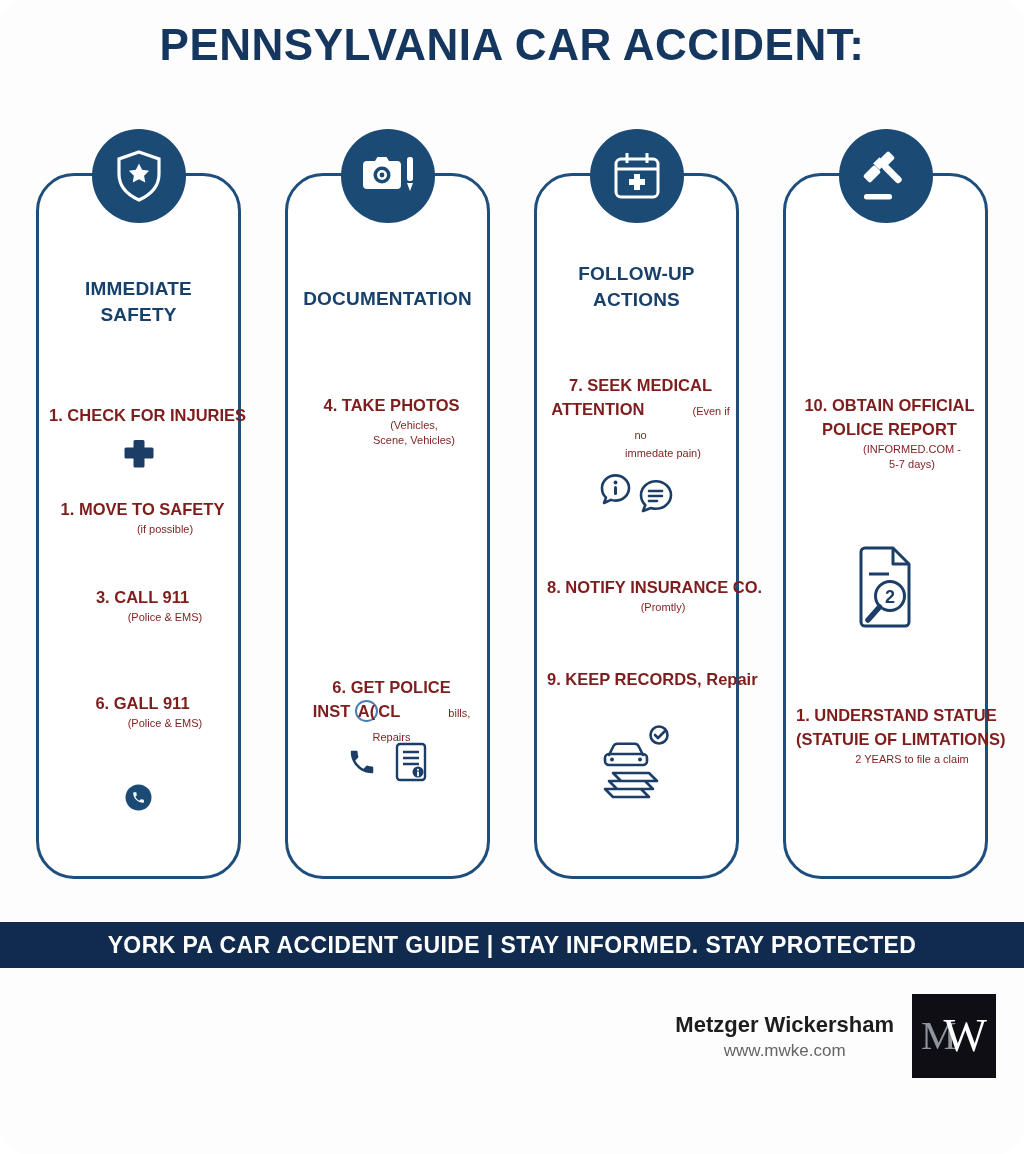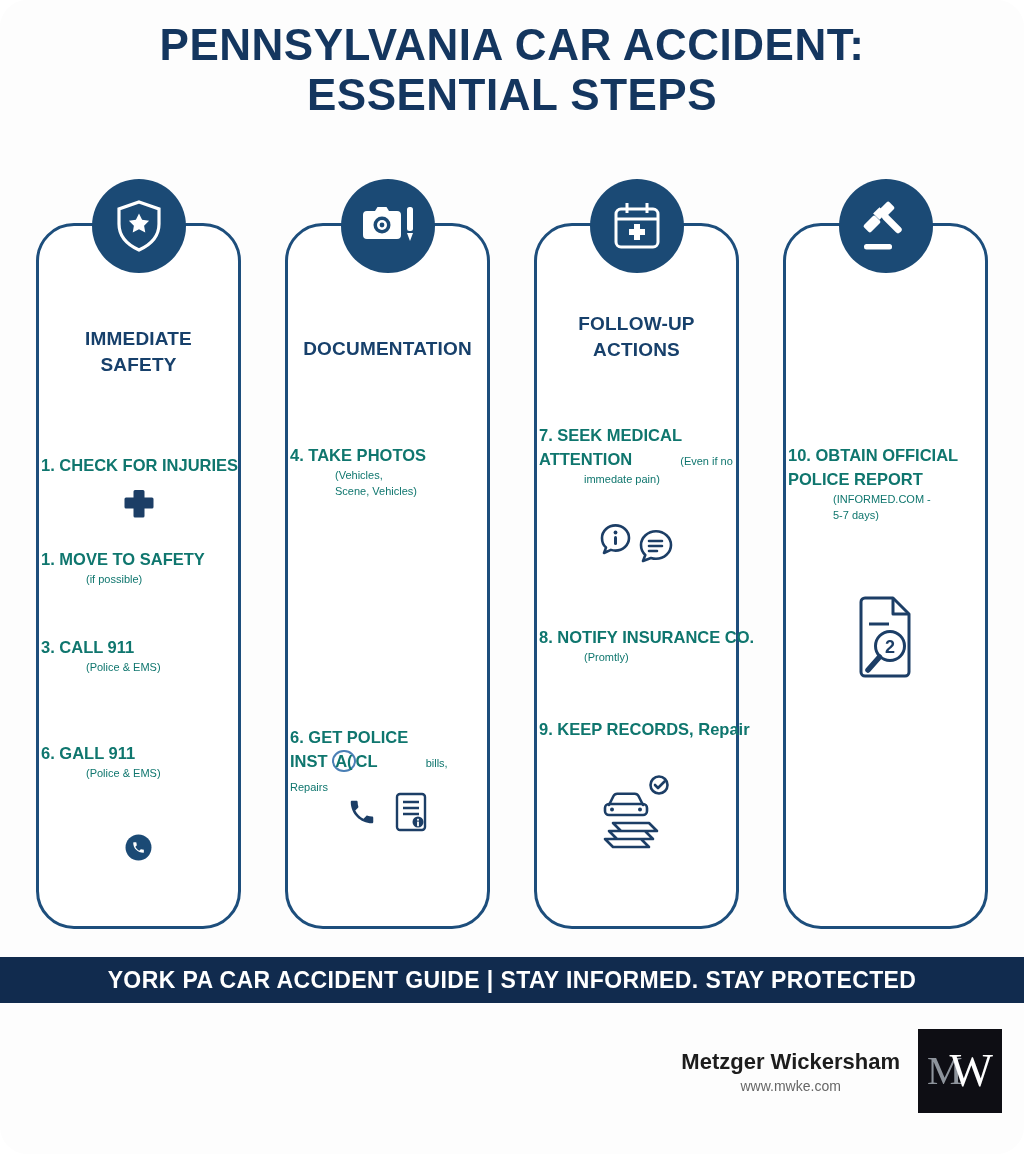--- a/index.html
+++ b/index.html
@@ -8,45 +8,44 @@
 
   .title { padding-top:20px; text-align:center; color:#14365f; font-weight:800; font-size:44px; line-height:1.14; letter-spacing:.5px; }
 
   .columns { display:flex; justify-content:center; gap:44px; margin-top:103px; }
   .col { position:relative; width:205px; height:706px; border:3px solid #1d4e7c; border-radius:38px; background:#fff; }
 
   .circle { position:absolute; top:-47px; left:50%; transform:translateX(-50%); width:94px; height:94px; border-radius:50%; background:#1b4a75; display:flex; align-items:center; justify-content:center; }
 
   .heading { position:absolute; left:8px; right:8px; text-align:center; color:#17406b; font-size:19px; font-weight:800; line-height:1.35; letter-spacing:.2px; }
 
-  .block { position:absolute; left:2px; right:2px; color:#0f766e; }
+  .block { position:absolute; left:10px; right:2px; text-align:center; color:#7f1d1d; }
   .t { font-size:16.5px; font-weight:800; line-height:1.45; white-space:pre-wrap; }
   .s { font-size:11px; font-weight:400; line-height:1.4; white-space:pre-wrap;padding-left:45px; }
   .nw { white-space:nowrap; }
   .iconwrap { position:absolute; left:0; right:0; display:flex; justify-content:center; align-items:center; gap:18px; }
   .circled { border:2px solid #4a7fb5; border-radius:50%; padding:0 1px; }
 
-  .banner { margin-top:28px; height:46px; background:#112b4e; display:flex; align-items:center; justify-content:center; color:#ffffff; font-size:23px; font-weight:800; letter-spacing:.4px; }
-
-  .footer { height:136px; display:flex; justify-content:flex-end; align-items:center; gap:18px; padding-right:22px; }
+  .banner { margin-top:43px; height:46px; background:#112b4e; display:flex; align-items:center; justify-content:center; color:#ffffff; font-size:23px; font-weight:800; letter-spacing:.4px; }
+
+  .footer { height:136px; display:flex; justify-content:flex-end; align-items:center; gap:18px; padding-right:28px; }
   .footer-text { text-align:center; }
   .company { color:#1d1d1d; font-size:22px; font-weight:700; }
-  .website { color:#666666; font-size:14px; margin-top:3px; }
+  .website { color:#666666; font-size:17px; margin-top:3px; }
   .logo { width:84px; height:84px; background:#0e0e14; display:flex; align-items:center; justify-content:center; font-family:"Liberation Serif", serif; }
   .logo .m { color:#8e949c; font-size:40px; line-height:1; }
   .logo .w { color:#ffffff; font-size:46px; line-height:1; margin-left:-13px; }
 </style>
 </head>
 <body>
 
 <div class="page">
 
   <h1 class="title">
     <div>PENNSYLVANIA CAR ACCIDENT:</div>
-    <div>ESSENTIAL STEPS</div>
   </h1>
 
   <div class="columns">
 
     <section class="col">
       <div class="circle">
         <svg width="48" height="52" viewBox="0 0 48 52">
           <path d="M24 2 44 9v15c0 12.6-8 20.6-20 26C12 44.6 4 36.6 4 24V9Z" fill="none" stroke="#fff" stroke-width="3.2"></path>
           <path d="M24 13.5l3.1 6.3 7 1-5 4.9 1.2 6.9-6.3-3.3-6.3 3.3 1.2-6.9-5-4.9 7-1z" fill="#fff"></path>
         </svg>
@@ -213,20 +212,25 @@
             <path d="M16 4h28l16 16v58a4 4 0 0 1-4 4H16a4 4 0 0 1-4-4V8a4 4 0 0 1 4-4z"></path>
             <path d="M44 4v16h16"></path>
             <path d="M20 30h20"></path>
           </g>
           <circle cx="41" cy="52" r="14.5" fill="#fff" stroke="#1c3e66" stroke-width="3"></circle>
           <text x="41" y="58.5" font-size="18" font-weight="bold" fill="#1c3e66" text-anchor="middle" font-family="Liberation Sans, sans-serif">2</text>
           <line x1="30.5" y1="63" x2="19" y2="76" stroke="#1c3e66" stroke-width="5.5" stroke-linecap="round"></line>
         </svg>
       </div>
 
+      <div class="block" style="top:528px">
+        <div class="t nw">1. UNDERSTAND STATUE</div>
+        <div class="t nw">(STATUIE OF LIMTATIONS)</div>
+        <div class="s">2 YEARS to file a claim</div>
+      </div>
     </section>
 
   </div>
 
   <div class="banner">
     <span>YORK PA CAR ACCIDENT GUIDE | STAY INFORMED. STAY PROTECTED</span>
   </div>
 
   <div class="footer">
     <div class="footer-text">

